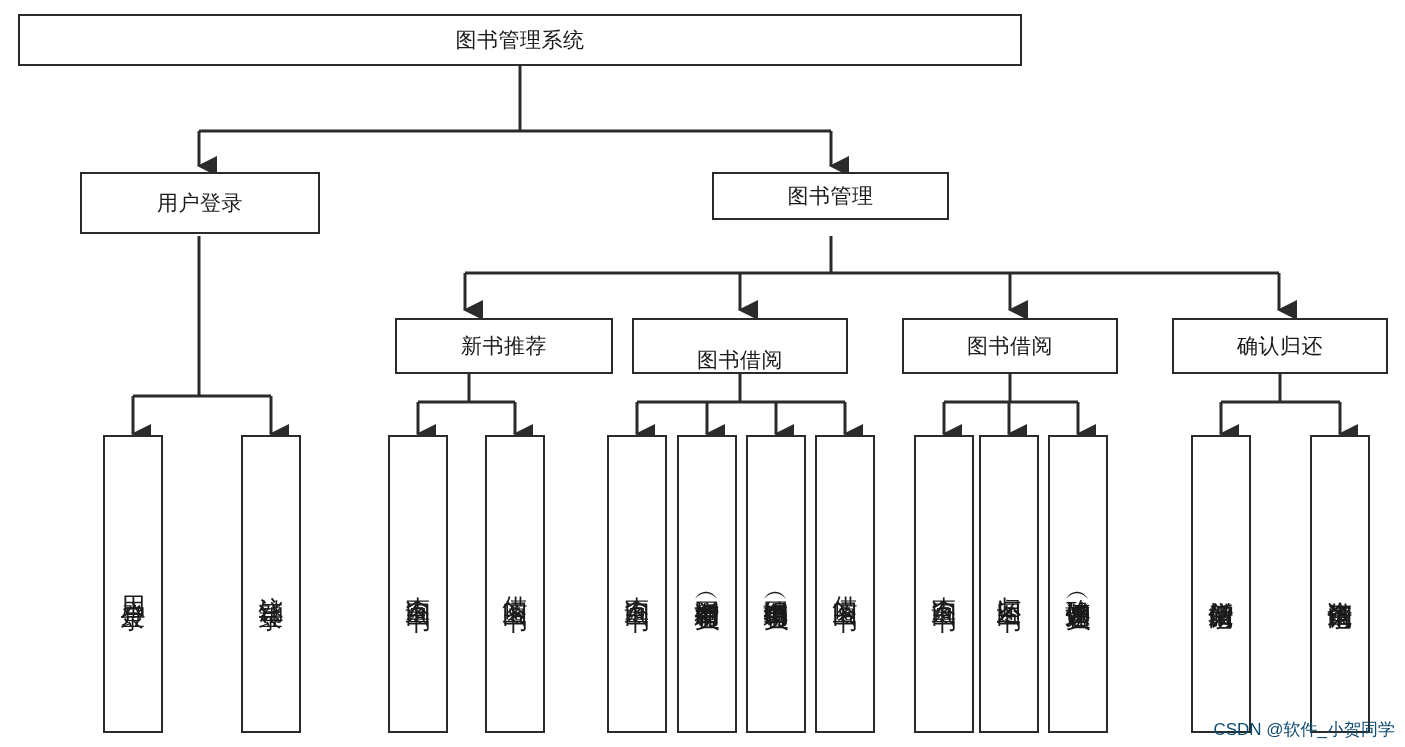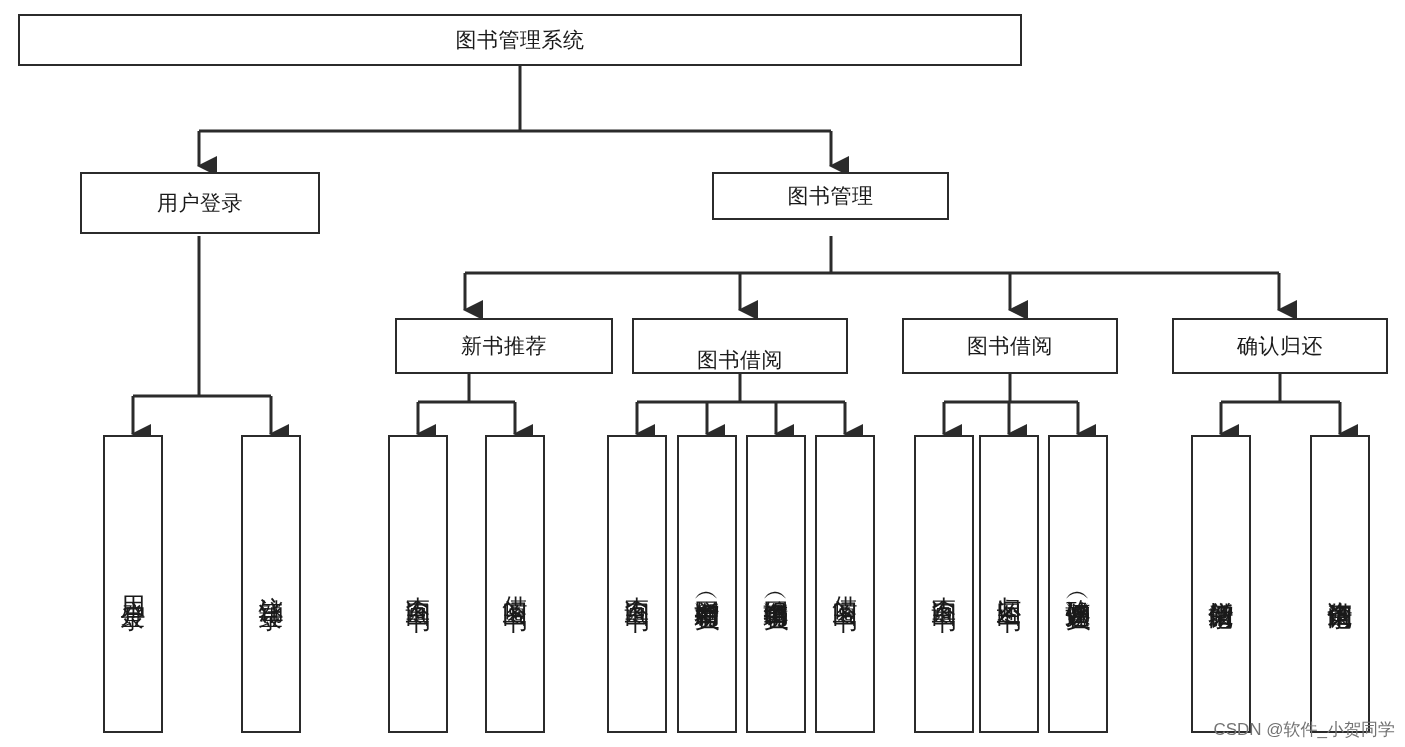--- a/index.html
+++ b/index.html
@@ -62,21 +62,21 @@
   }
   .node.vert.tight .lbl {
     font-size: 25px;
     letter-spacing: 1px;
   }
   #watermark {
     position: absolute;
     right: 10px;
     bottom: 6px;
     font-size: 17px;
-    color: #737373;
+    color: #0c4a6e;
     z-index: 5;
     white-space: nowrap;
     font-family: "Liberation Sans", "DejaVu Sans", sans-serif;
   }
 </style>
 </head>
 <body>
 
 <div id="canvas">
 

